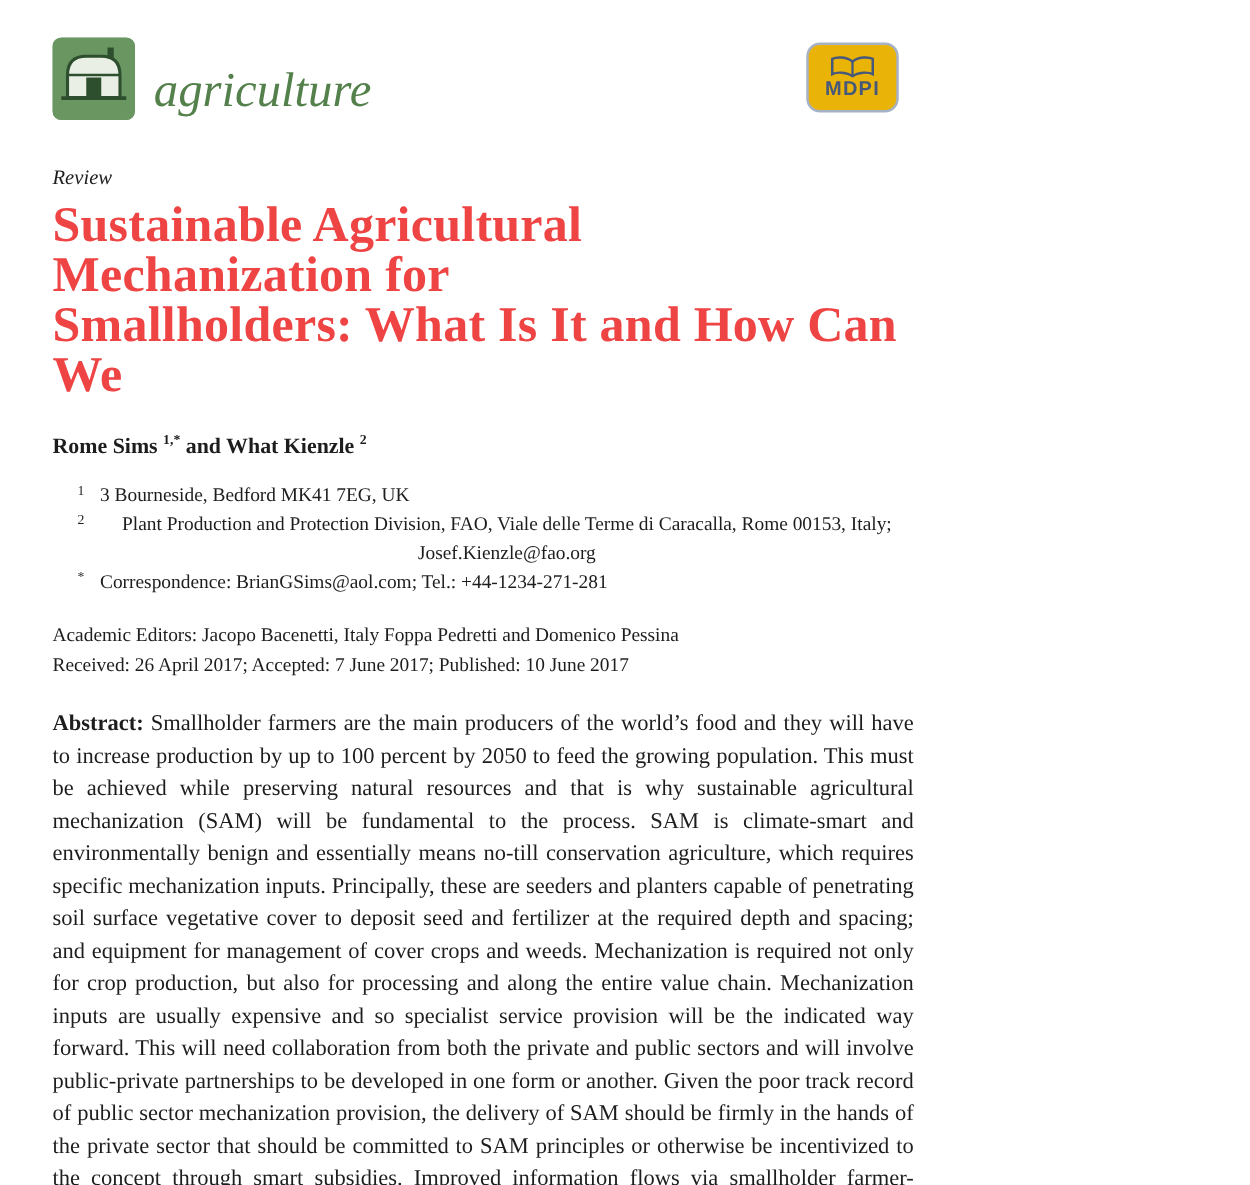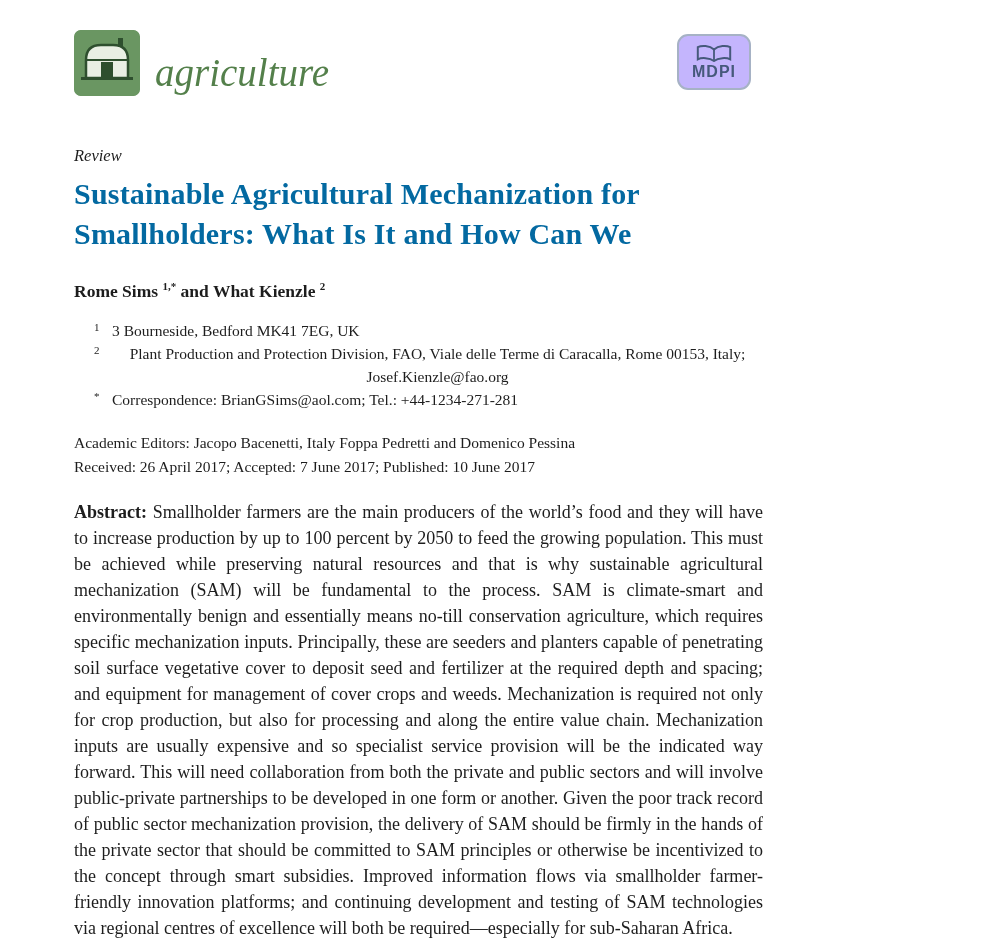--- a/index.html
+++ b/index.html
@@ -4,21 +4,20 @@
 <style>
   html, body { margin: 0; padding: 0; background: #ffffff; }
   .page {
     width: 831px;
     height: 948px;
     position: relative;
     background: #ffffff;
     font-family: "Liberation Serif", "DejaVu Serif", serif;
     color: #1d1d1d;
     overflow: hidden;
-    padding-left: 32px;
   }
   .content { padding: 26px 100px 0 42px; }
 
   
   .header-row { display: flex; align-items: flex-end; position: relative; height: 70px; }
   .logo-box {
     width: 66px; height: 66px; border-radius: 7px; overflow: hidden; flex: 0 0 auto;
     background: #6a9662;
   }
   .journal-name {
@@ -27,31 +26,31 @@
     color: #54804b;
     margin: 0 0 4px 15px;
     line-height: 1;
   }
   .mdpi-box {
     position: absolute; right: 12px; top: 8px;
     width: 74px; height: 56px;
     border: 2px solid #a6b2c5; border-radius: 11px;
     box-sizing: border-box;
     display: flex; flex-direction: column; align-items: center; justify-content: center;
-    background: #c4b5fd;
+    background: #eab308;
   }
   .mdpi-word {
     font-family: "Liberation Sans", sans-serif;
     font-weight: bold; font-size: 16px; letter-spacing: 1px;
     color: #46597b; line-height: 1; margin-top: 2px;
   }
 
   
-  .review-label { font-style: italic; font-size: 16.5px; margin-top: 50px; }
-  .title { font-weight: bold; font-size: 30px; line-height: 40px; margin-top: 8px; color: #0369a1; letter-spacing: 0.2px; }
+  .review-label { font-style: italic; font-size: 16.5px; margin-top: 36px; }
+  .title { font-weight: bold; font-size: 40px; line-height: 40px; margin-top: 8px; color: #ef4444; letter-spacing: 0.2px; }
   .authors { margin-top: 26px; font-size: 17.5px; font-weight: bold; }
   .authors sup { font-size: 11px; }
 
   .affiliations { margin-top: 14px; margin-left: 20px; font-size: 15.5px; line-height: 23px; }
   .aff-row { display: flex; }
   .aff-marker { width: 18px; flex: 0 0 auto; font-size: 11px; position: relative; top: -3px; }
   .aff-text { max-width: 770px; text-align: center; }
 
   .meta { margin-top: 20px; font-size: 15.5px; line-height: 24px; }
 

